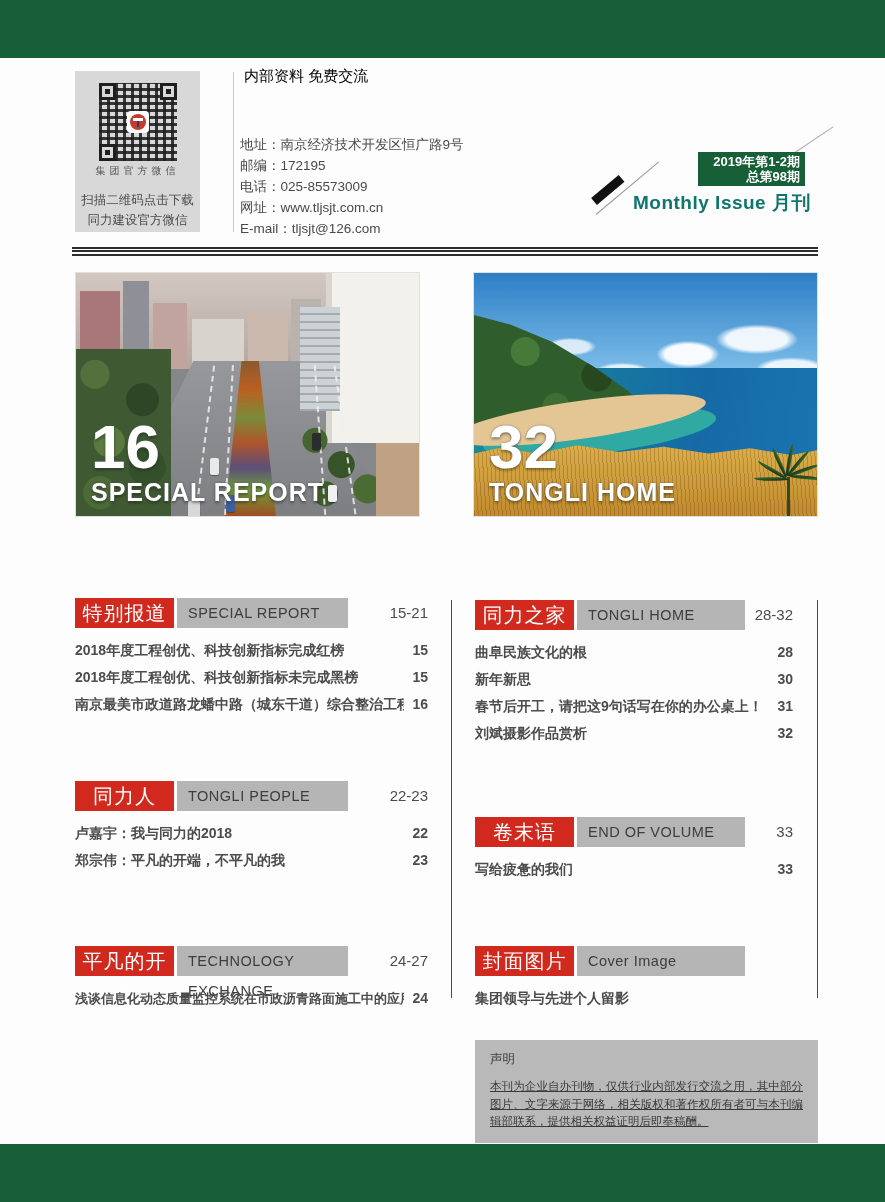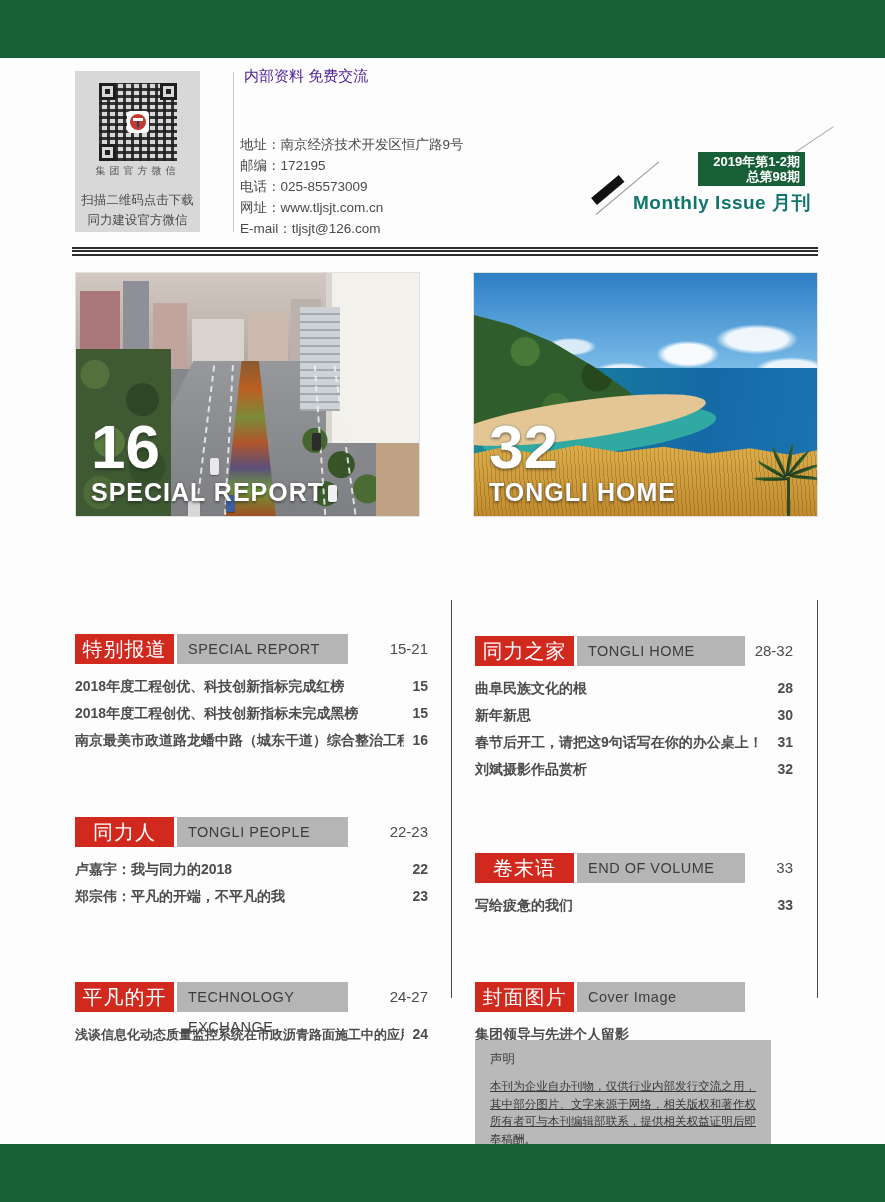--- a/index.html
+++ b/index.html
@@ -21,21 +21,21 @@
   .qr-finder.tl { left:0; top:0; } .qr-finder.tr { right:0; top:0; } .qr-finder.bl { left:0; bottom:0; }
   .qr-logo { position:absolute; left:28px; top:28px; width:22px; height:22px; background:#fff; border-radius:4px;
              display:flex; align-items:center; justify-content:center; }
   .qr-logo .ring { width:16px; height:16px; border-radius:50%; background:#c23a30; position:relative; }
   .qr-logo .ring::before { content:""; position:absolute; left:3px; top:4px; width:10px; height:3px; background:#fff; }
   .qr-logo .ring::after { content:""; position:absolute; left:7px; top:7px; width:2px; height:6px; background:#2b3a66; }
   .qr-caption { font-size:10px; letter-spacing:4px; color:#555; }
   .qr-lines { margin-top:12px; font-size:12.5px; color:#4a4a4a; line-height:20px; }
 
   .header-vline { position:absolute; left:233px; top:72px; width:1px; height:160px; background:#c9c9c9; }
-  .header-note { position:absolute; left:244px; top:67px; font-size:15px; color:#4c1d95; }
+  .header-note { position:absolute; left:244px; top:67px; font-size:15px; color:#000000; }
   .contacts { position:absolute; left:240px; top:134px; font-size:13.5px; color:#4a4a4a; line-height:21px; }
 
   .issue-badge { position:absolute; left:698px; top:152px; width:107px; height:34px; background:#175F37;
                  color:#fff; font-size:13px; font-weight:bold; text-align:right; padding:2px 5px 0 0; line-height:15px; }
   .monthly { position:absolute; left:633px; top:190px; font-size:19px; font-weight:bold; color:#0f766e; letter-spacing:.5px; }
 
   .pen-line { position:absolute; left:596px; top:214px; width:82px; height:1px; background:#9a9a9a;
               transform:rotate(-40deg); transform-origin:left center; }
   .pen-nib { position:absolute; left:594px; top:197px; width:36px; height:9px; background:#111;
              transform:rotate(-40deg); transform-origin:left center; }
@@ -101,38 +101,38 @@
   .palm .leaf { position:absolute; left:26px; top:34px; width:34px; height:5px;
       background:linear-gradient(#17321a,#3a6b2f); border-radius:0 100% 0 100%; transform-origin:left center; }
   .palm .stem { position:absolute; left:25px; top:36px; width:3px; height:40px; background:#2c4a24; }
 
   .feat-num { position:absolute; left:15px; bottom:38px; font-size:62px; font-weight:bold; color:#fff; line-height:1;
               text-shadow:0 0 2px rgba(90,90,90,.8), 0 2px 3px rgba(0,0,0,.35); }
   .feat-label { position:absolute; left:15px; bottom:9px; font-size:25px; font-weight:bold; color:#fff; letter-spacing:1px;
                 text-shadow:0 0 2px rgba(90,90,90,.8), 0 2px 3px rgba(0,0,0,.4); }
 
   
-  .sec { position:absolute;margin-top:36px; }
+  .sec { position:absolute; }
   .sec-head { display:flex; height:30px; }
   .sec-zh { width:99px; background:#D2291F; color:#fff; font-size:20px; line-height:30px; text-align:center; letter-spacing:1px; }
   .sec-en { margin-left:3px; background:#b5b5b5; color:#3d3d3d; font-size:14.5px; line-height:30px;
             padding-left:11px; letter-spacing:.5px; }
   .sec.l .sec-en { width:171px; } .sec.r .sec-en { width:168px; }
   .sec-pages { flex:1; text-align:right; font-size:15px; color:#4c4c4c; line-height:30px; }
   .sec-items { margin-top:9px; }
   .toc-item { display:flex; height:27px; line-height:27px; font-size:14px; color:#4c4c4c; white-space:nowrap;font-weight:bold; }
   .toc-item .t { flex:1; overflow:hidden; }
   .toc-item .p { text-align:right; padding-left:8px; }
   .sec.l { left:75px; width:353px; } .sec.r { left:475px; width:318px; }
 
   .vline { position:absolute; top:600px; width:1px; height:398px; background:#4a4a4a; }
   .vline.mid { left:451px; } .vline.right { left:817px; }
 
   
-  .notice { position:absolute; left:475px; top:1040px; width:296px; min-height:84px; background:#b9b9b9; padding:11px 15px 12px; }
+  .notice { position:absolute; left:475px; top:1040px; width:343px; min-height:84px; background:#b9b9b9; padding:11px 15px 12px; }
   .notice-title { font-size:12.5px; color:#3a3a3a; }
   .notice-body { margin-top:10px; font-size:11.5px; line-height:17.5px; color:#3a3a3a; text-align:justify;text-decoration:underline; }
 </style>
 </head>
 <body>
 
 <div class="page">
 
   <div class="greenbar top"></div>
 

